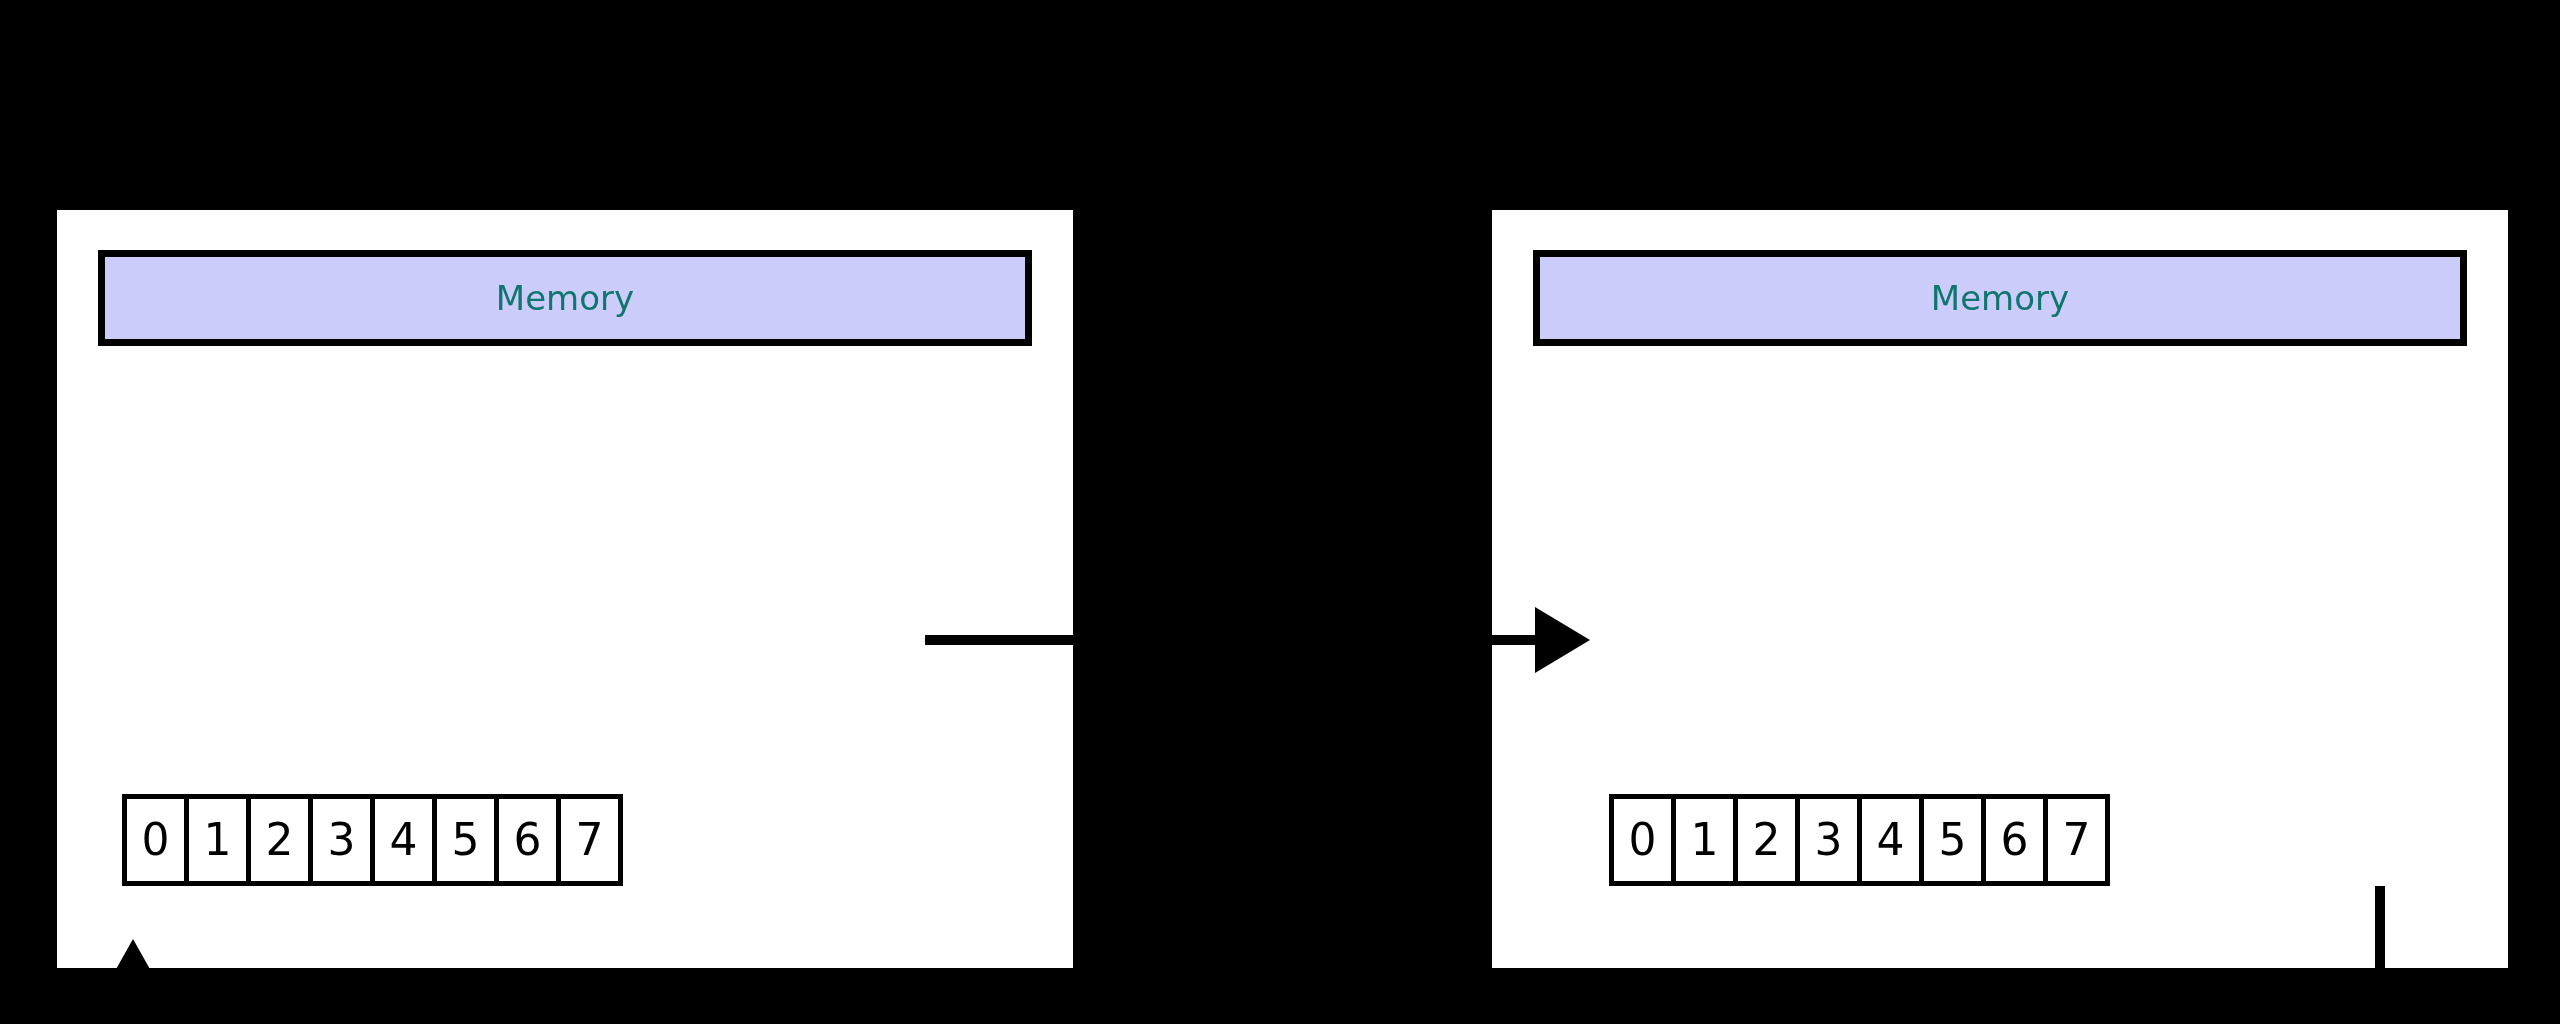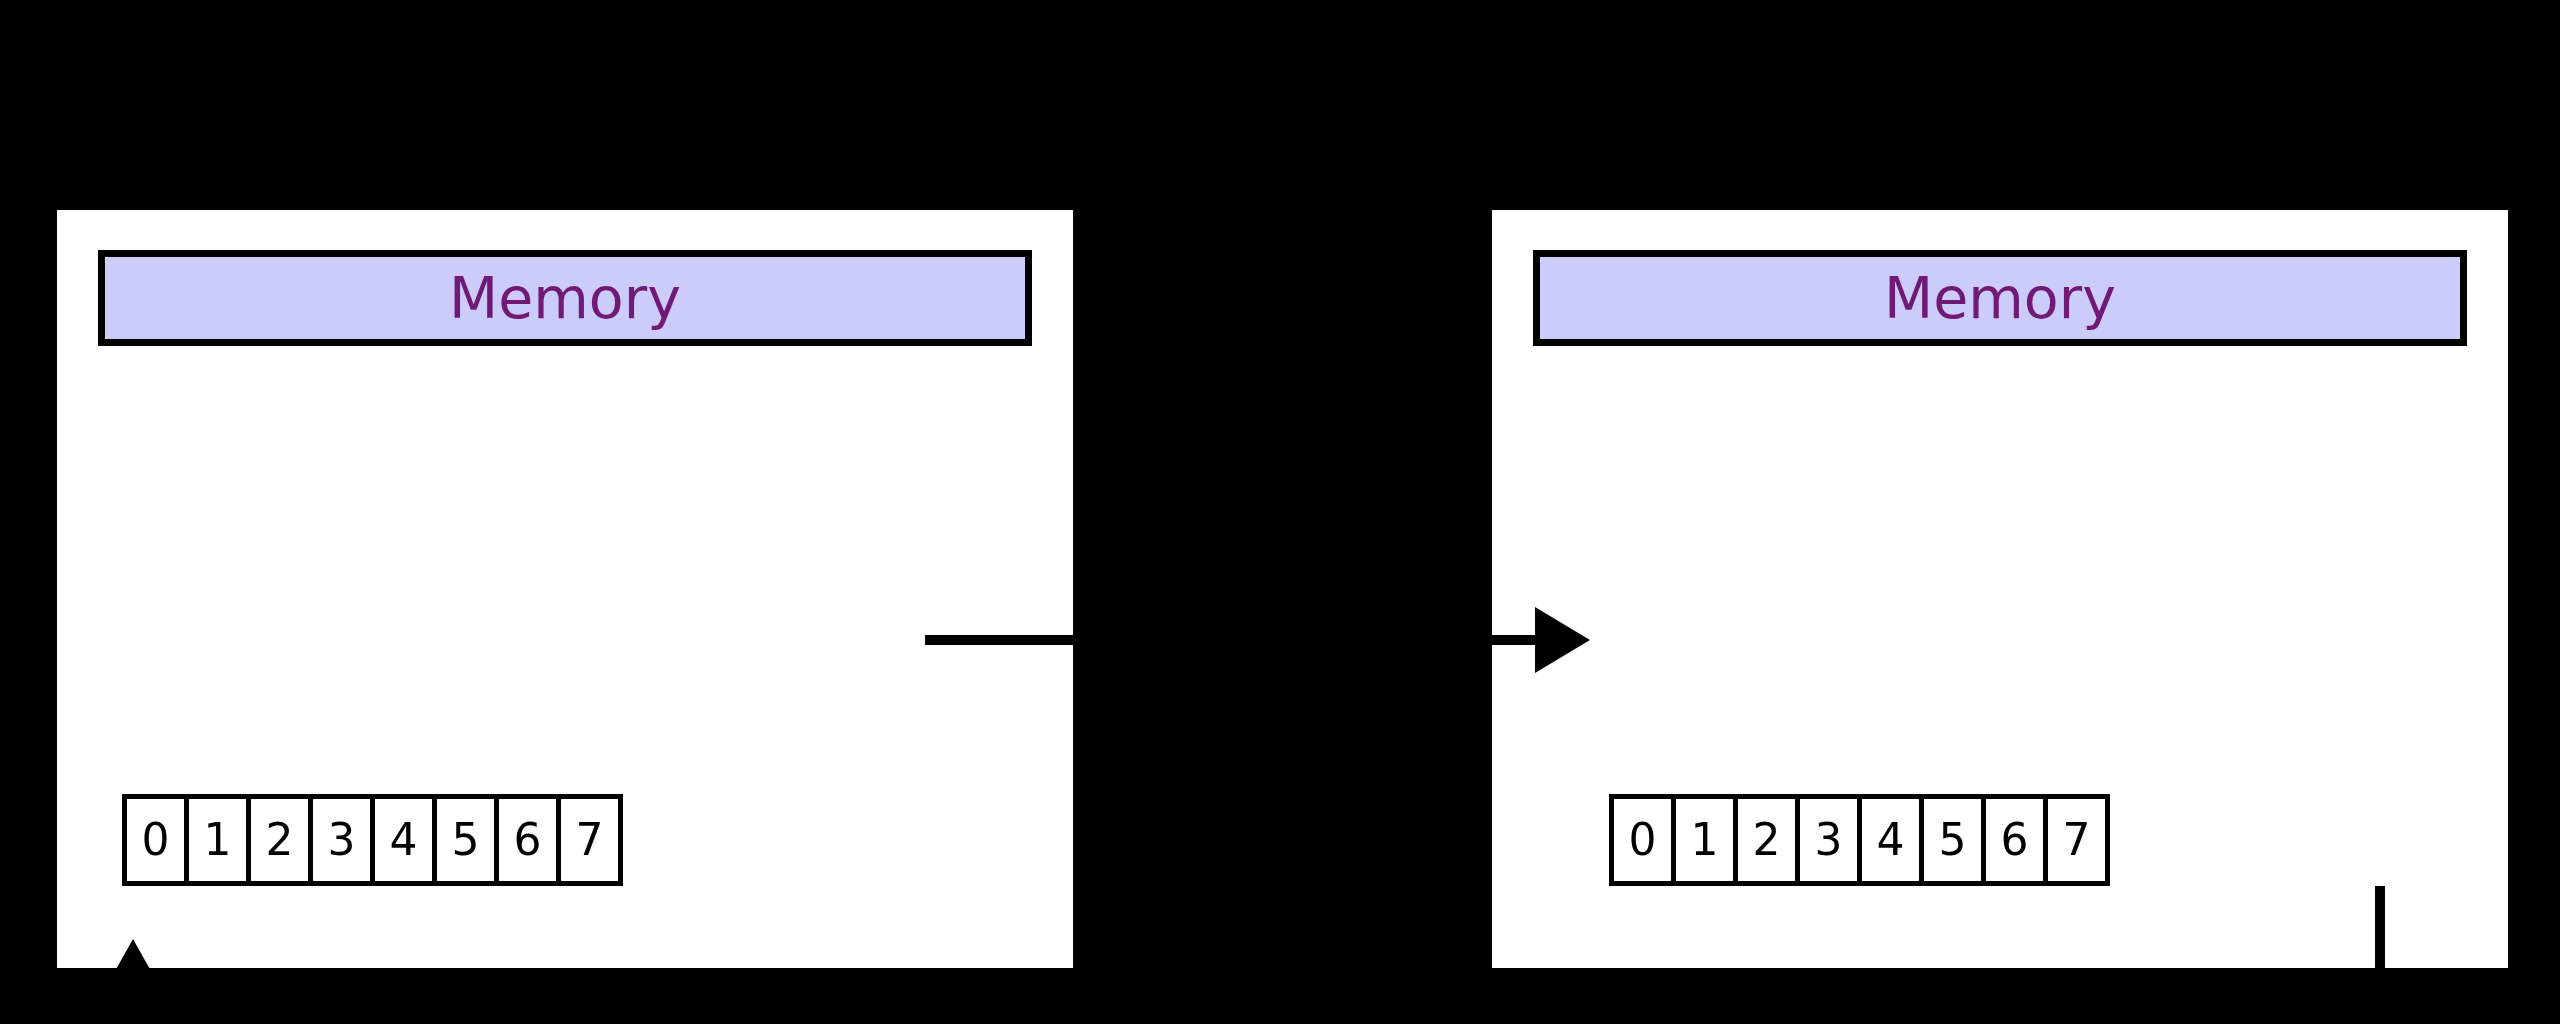--- a/index.html
+++ b/index.html
@@ -40,23 +40,23 @@
     width: 934px;
     height: 96px;
     background: #ccccfb;
     border: 7px solid #000000;
     box-sizing: border-box;
     display: flex;
     align-items: center;
     justify-content: center;
   }
   .memory-label {
-    font-size: 57px;
+    font-size: 34px;
     line-height: 1;
-    color: #701a75;
+    color: #0f766e;
     font-family: "DejaVu Sans", "Liberation Sans", sans-serif;
     letter-spacing: 0px;
   }
 
   
   .array {
     position: absolute;
     display: flex;
     height: 92px;
     background: #000000;

